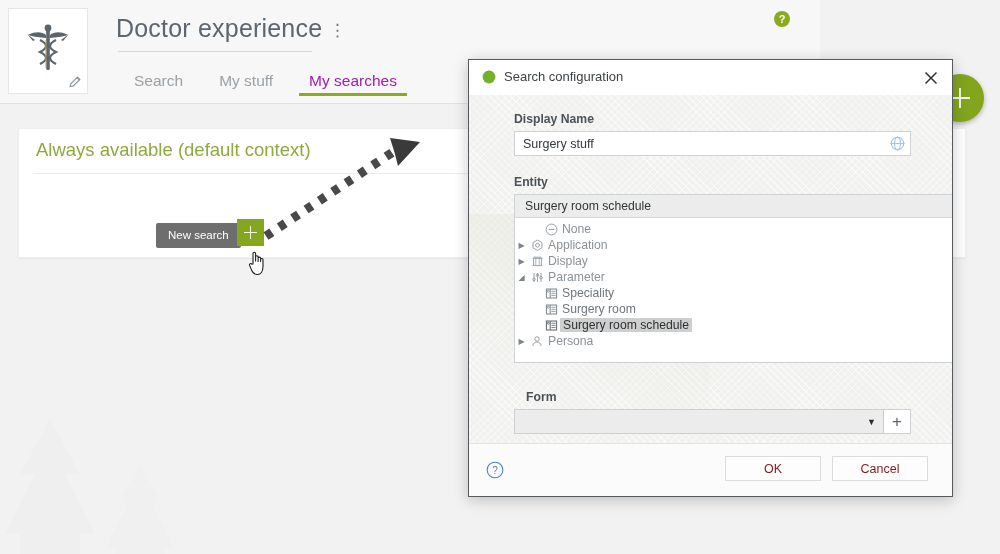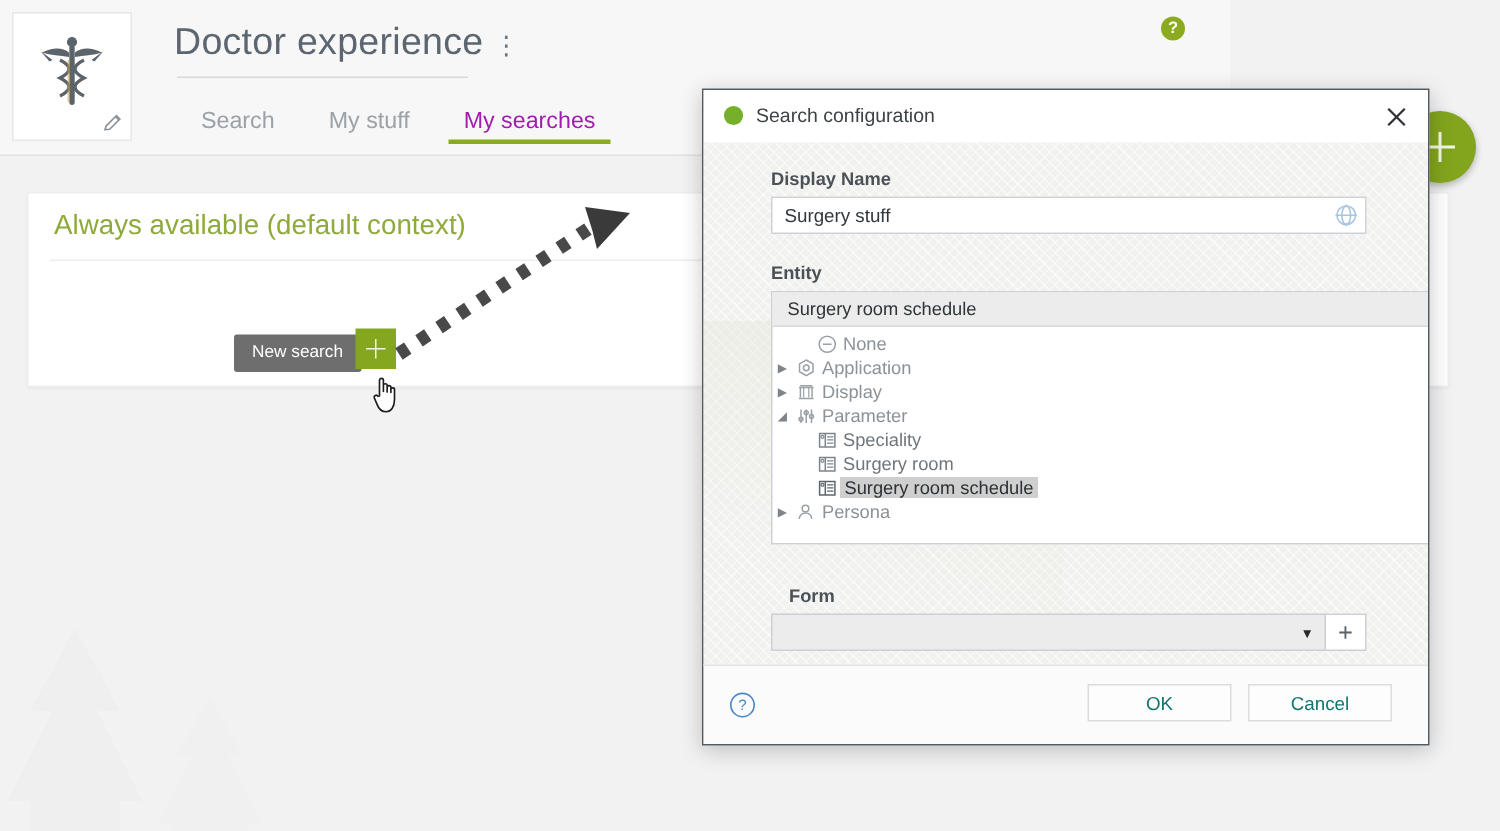--- a/index.html
+++ b/index.html
@@ -239,21 +239,21 @@
   }
   .help-circle {
     position: absolute; left: 17px; top: 17px;
     width: 18px; height: 18px; cursor: pointer;
   }
   .dlg-btn {
     position: absolute; top: 12px;
     height: 25px; width: 96px;
     background: #fdfdfd; border: 1px solid #dcdcdc;
     box-sizing: border-box;
-    font-size: 12.5px; color: #0f766e;
+    font-size: 12.5px; color: #7f1d1d;
     display: flex; align-items: center; justify-content: center;
     cursor: pointer;
   }
   .dlg-btn.ok { right: 131px; }
   .dlg-btn.cancel { right: 24px; }
 </style>
 </head>
 <body>
 
 <div id="app">

